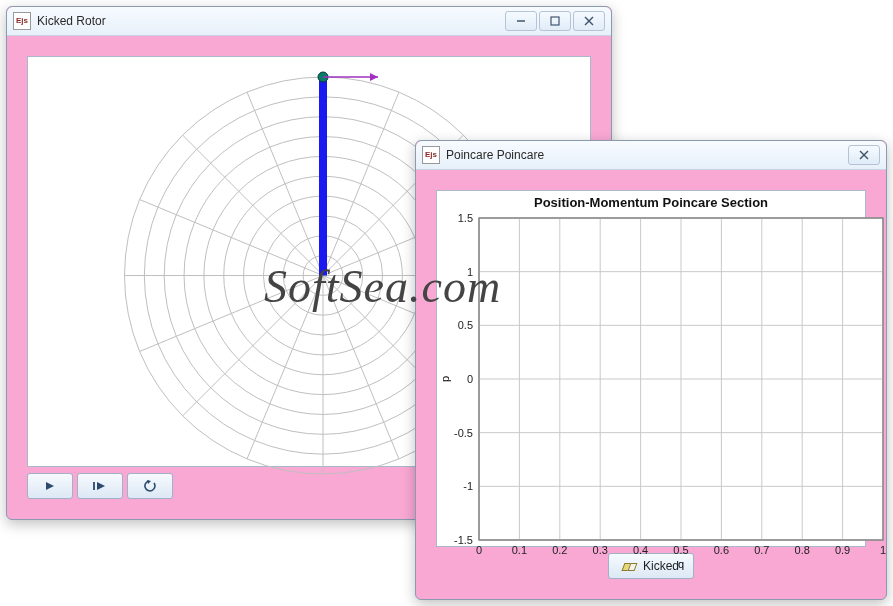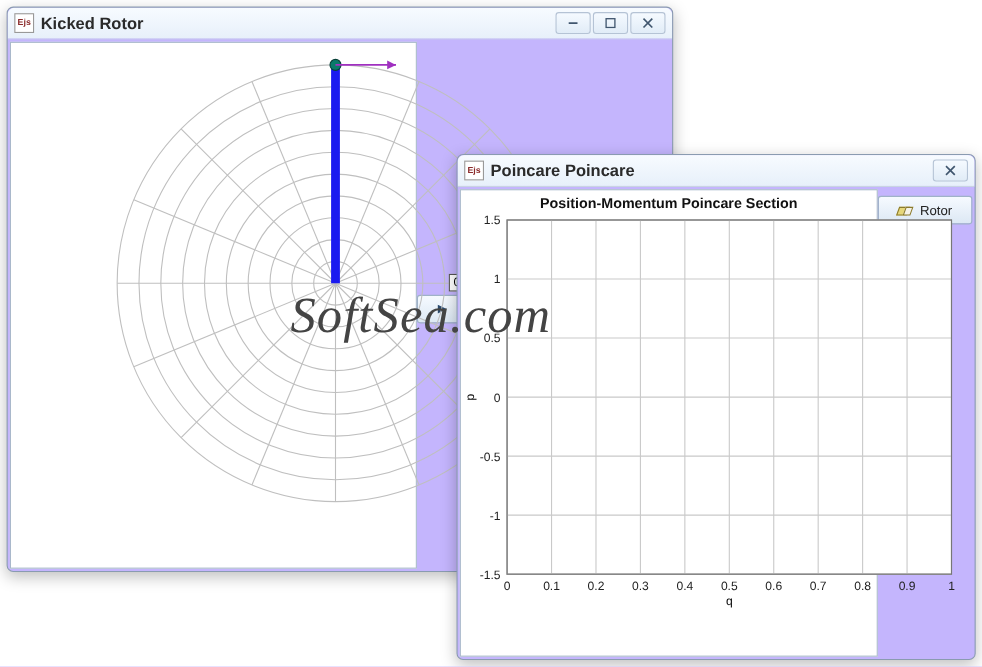--- a/index.html
+++ b/index.html
@@ -8,21 +8,21 @@
     width: 893px;
     height: 606px;
     background: #fff;
     font-family: "Segoe UI", Tahoma, sans-serif;
     font-size: 12px;
     position: relative;
     overflow: hidden;
   }
   .window {
     position: absolute;
-    background: #c4b5fd;
+    background: #f9a8d4;
     border: 1px solid #8a9bb0;
     border-radius: 6px;
     box-shadow: 0 4px 14px rgba(0,0,0,0.25);
     display: flex;
     flex-direction: column;
   }
   .titlebar {
     height: 28px;
     background: linear-gradient(to bottom, #f7fbff, #e7f0fa);
     border-bottom: 1px solid #c8d4e3;
@@ -41,22 +41,21 @@
     border: 1px solid #999;
     background: #fff;
     display: flex;
     align-items: center;
     justify-content: center;
     line-height: 8px;
   }
   .titlebar .title-text {
     flex: 0 0 auto;
     color: #2a2a2a;
-    font-size: 15px;
-    font-weight: bold;
+    font-size: 12px;
   }
   .titlebar .spacer { flex: 1 1 auto; }
   .winbtn-group {
     display: flex;
     gap: 0;
   }
   .winbtn {
     width: 30px;
     height: 18px;
     border: 1px solid #b5c3d5;
@@ -66,22 +65,22 @@
     display: flex;
     align-items: center;
     justify-content: center;
     color: #40566e;
     font-size: 10px;
     cursor: default;
   }
   .client {
     flex: 1 1 auto;
     display: flex;
-    flex-direction: row;
-    padding: 2px;
+    flex-direction: column;
+    padding: 20px;
   }
   .panel {
     border: 1px solid #a9b8cb;
     background: #fff;
     flex: 1 1 auto;
     position: relative;
   }
   
   #win-rotor { left: 6px; top: 6px; width: 604px; height: 512px; }
   #rotor-canvas-wrap {
@@ -342,19 +341,19 @@
             <text x="36" y="10" text-anchor="end" font-size="11" fill="#222">1.5</text>
             <rect x="42" y="6" width="404" height="322" fill="none" stroke="#777"></rect>
             <text x="244" y="356" text-anchor="middle" font-size="11">q</text>
             <text x="12" y="167" text-anchor="middle" font-size="11" transform="rotate(-90 12 167)">p</text>
           </svg>
       </div>
     </div>
     <div class="clear-row">
       <div class="clear-btn">
         <span class="eraser-icon"></span>
-        <span>Rotor</span>
+        <span>Kicked</span>
       </div>
     </div>
   </div>
 </div>
 
 <div class="watermark">SoftSea.com</div>
 
 </body></html>

